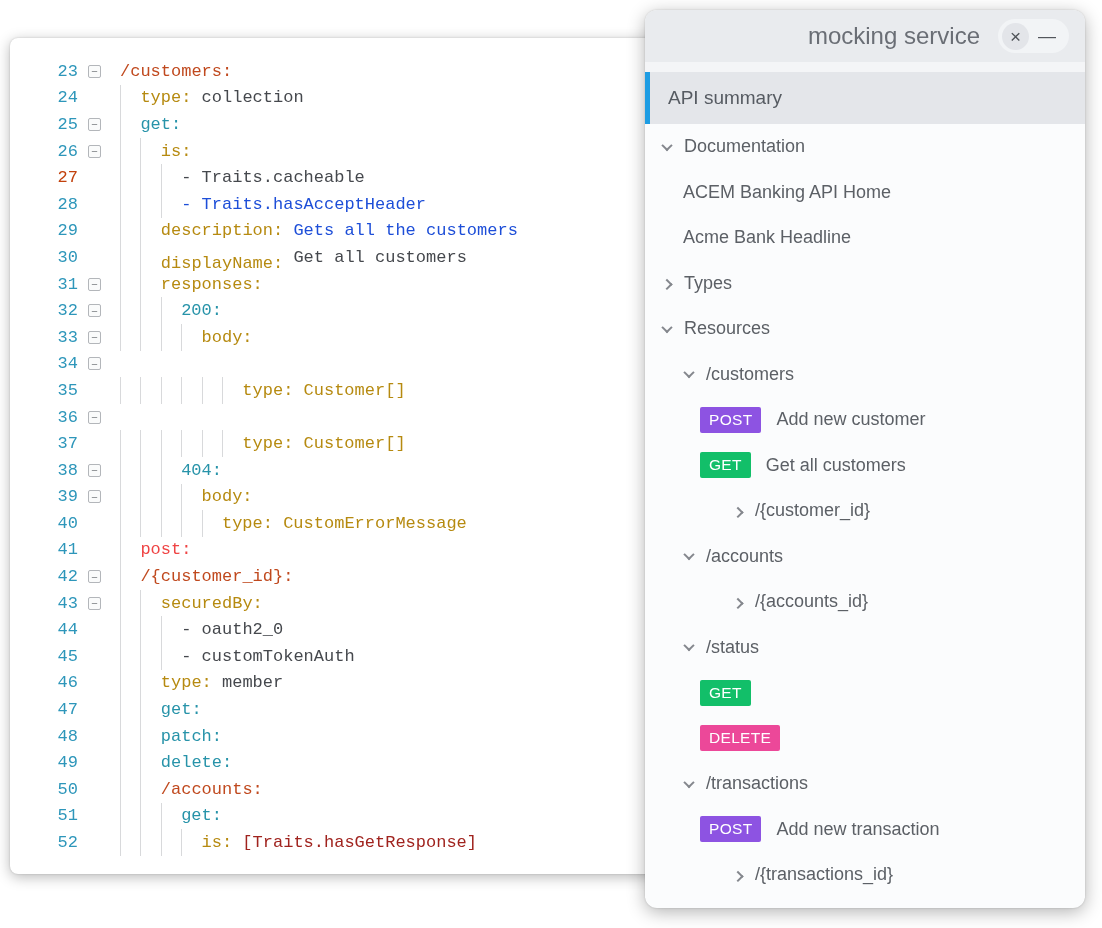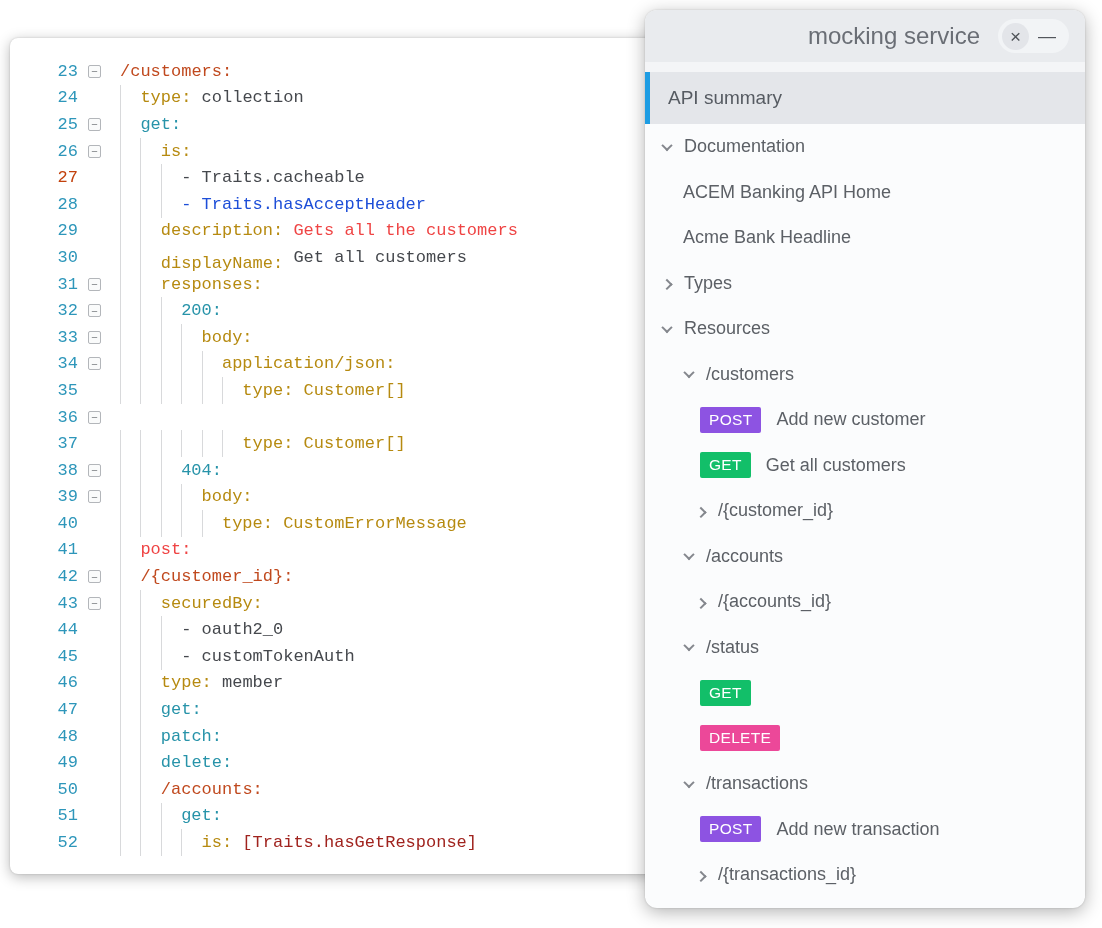--- a/index.html
+++ b/index.html
@@ -46,21 +46,21 @@
     display: flex; align-items: center; padding-left: 18px; color: #565b62; font-size: 19px;
     cursor: pointer; }
   .tree { background: #fbfcfd; }
   .tree-row { height: 45.5px; display: flex; align-items: center; color: #5c6066;
     font-size: 18px; cursor: pointer; }
   .tree-label { margin-left: 13px; }
   .kind-group   { padding-left: 18px; }
   .kind-doc     { padding-left: 38px; }
   .kind-resource{ padding-left: 40px; }
   .kind-method  { padding-left: 55px; }
-  .kind-subresource { padding-left: 52px; }
+  .kind-subresource { padding-left: 89px; }
   .kind-doc .tree-label { margin-left: 0; }
   .chev { display: inline-block; width: 8px; height: 8px;
     border-right: 2px solid #84878d; border-bottom: 2px solid #84878d; flex: 0 0 8px; }
   .chev.down  { transform: rotate(45deg) translate(-1px,-1px); }
   .chev.right { transform: rotate(-45deg) translate(-1px,1px); }
   .badge { color: #ffffff; font-size: 15.5px; padding: 4px 9px; border-radius: 2px;
     display: inline-block; letter-spacing: 0.3px; }
   .badge + .tree-label { margin-left: 15px; }
 </style>
 </head>
@@ -69,26 +69,26 @@
 <div class="stage">
 
   <div class="editor-card">
     <div>
         <div class="code-line"><span class="ln" style="color: rgb(45, 150, 186);">23</span><span class="foldcol"><span class="fold">−</span></span><span class="code"><span class="tok" style="color: rgb(192, 73, 30);">/customers:</span></span></div>
         <div class="code-line"><span class="ln" style="color: rgb(45, 150, 186);">24</span><span class="foldcol"></span><span class="code"><span class="guide"></span><span class="tok" style="color: rgb(182, 138, 16);">type:</span><span class="tok" style="color: rgb(69, 72, 77);"> collection</span></span></div>
         <div class="code-line"><span class="ln" style="color: rgb(45, 150, 186);">25</span><span class="foldcol"><span class="fold">−</span></span><span class="code"><span class="guide"></span><span class="tok" style="color: rgb(39, 147, 169);">get:</span></span></div>
         <div class="code-line"><span class="ln" style="color: rgb(45, 150, 186);">26</span><span class="foldcol"><span class="fold">−</span></span><span class="code"><span class="guide"></span><span class="guide"></span><span class="tok" style="color: rgb(182, 138, 16);">is:</span></span></div>
         <div class="code-line"><span class="ln" style="color: #c2410c;">27</span><span class="foldcol"></span><span class="code"><span class="guide"></span><span class="guide"></span><span class="guide"></span><span class="tok" style="color: rgb(69, 72, 77);">- Traits.cacheable</span></span></div>
         <div class="code-line"><span class="ln" style="color: rgb(45, 150, 186);">28</span><span class="foldcol"></span><span class="code"><span class="guide"></span><span class="guide"></span><span class="guide"></span><span class="tok" style="color: #1d4ed8;">- Traits.hasAcceptHeader</span></span></div>
-        <div class="code-line"><span class="ln" style="color: rgb(45, 150, 186);">29</span><span class="foldcol"></span><span class="code"><span class="guide"></span><span class="guide"></span><span class="tok" style="color: rgb(182, 138, 16);">description:</span><span class="tok" style="color: #ef4444; text-align: right;"> Gets all the customers</span></span></div>
+        <div class="code-line"><span class="ln" style="color: rgb(45, 150, 186);">29</span><span class="foldcol"></span><span class="code"><span class="guide"></span><span class="guide"></span><span class="tok" style="color: rgb(182, 138, 16);">description:</span><span class="tok" style="color: #1d4ed8; text-align: right;"> Gets all the customers</span></span></div>
         <div class="code-line"><span class="ln" style="color: rgb(45, 150, 186);">30</span><span class="foldcol"></span><span class="code"><span class="guide"></span><span class="guide"></span><span class="tok" style="color: rgb(182, 138, 16); margin-top: 13px;">displayName:</span><span class="tok" style="color: rgb(69, 72, 77);"> Get all customers</span></span></div>
         <div class="code-line"><span class="ln" style="color: rgb(45, 150, 186);">31</span><span class="foldcol"><span class="fold">−</span></span><span class="code"><span class="guide"></span><span class="guide"></span><span class="tok" style="color: rgb(182, 138, 16);">responses:</span></span></div>
         <div class="code-line"><span class="ln" style="color: rgb(45, 150, 186);">32</span><span class="foldcol"><span class="fold">−</span></span><span class="code"><span class="guide"></span><span class="guide"></span><span class="guide"></span><span class="tok" style="color: rgb(39, 147, 169);">200:</span></span></div>
         <div class="code-line"><span class="ln" style="color: rgb(45, 150, 186);">33</span><span class="foldcol"><span class="fold">−</span></span><span class="code"><span class="guide"></span><span class="guide"></span><span class="guide"></span><span class="guide"></span><span class="tok" style="color: rgb(182, 138, 16);">body:</span></span></div>
-        <div class="code-line"><span class="ln" style="color: rgb(45, 150, 186);">34</span><span class="foldcol"><span class="fold">−</span></span><span class="code"><span class="guide"></span><span class="guide"></span><span class="guide"></span><span class="guide"></span><span class="guide"></span><span class="tok" style="color: rgb(182, 138, 16);">application/json:</span></span></div>
+        <div class="code-line"><span class="ln" style="color: rgb(45, 150, 186);">34</span><span class="foldcol"><span class="fold">−</span></span></div>
         <div class="code-line"><span class="ln" style="color: rgb(45, 150, 186);">35</span><span class="foldcol"></span><span class="code"><span class="guide"></span><span class="guide"></span><span class="guide"></span><span class="guide"></span><span class="guide"></span><span class="guide"></span><span class="tok" style="color: rgb(182, 138, 16);">type:</span><span class="tok" style="color: rgb(182, 138, 16);"> Customer[]</span></span></div>
         <div class="code-line"><span class="ln" style="color: rgb(45, 150, 186);">36</span><span class="foldcol"><span class="fold">−</span></span></div>
         <div class="code-line"><span class="ln" style="color: rgb(45, 150, 186);">37</span><span class="foldcol"></span><span class="code"><span class="guide"></span><span class="guide"></span><span class="guide"></span><span class="guide"></span><span class="guide"></span><span class="guide"></span><span class="tok" style="color: rgb(182, 138, 16);">type:</span><span class="tok" style="color: rgb(182, 138, 16);"> Customer[]</span></span></div>
         <div class="code-line"><span class="ln" style="color: rgb(45, 150, 186);">38</span><span class="foldcol"><span class="fold">−</span></span><span class="code"><span class="guide"></span><span class="guide"></span><span class="guide"></span><span class="tok" style="color: rgb(39, 147, 169);">404:</span></span></div>
         <div class="code-line"><span class="ln" style="color: rgb(45, 150, 186);">39</span><span class="foldcol"><span class="fold">−</span></span><span class="code"><span class="guide"></span><span class="guide"></span><span class="guide"></span><span class="guide"></span><span class="tok" style="color: rgb(182, 138, 16);">body:</span></span></div>
         <div class="code-line"><span class="ln" style="color: rgb(45, 150, 186);">40</span><span class="foldcol"></span><span class="code"><span class="guide"></span><span class="guide"></span><span class="guide"></span><span class="guide"></span><span class="guide"></span><span class="tok" style="color: rgb(182, 138, 16);">type:</span><span class="tok" style="color: rgb(182, 138, 16);"> CustomErrorMessage</span></span></div>
         <div class="code-line"><span class="ln" style="color: rgb(45, 150, 186);">41</span><span class="foldcol"></span><span class="code"><span class="guide"></span><span class="tok" style="color: #ef4444;">post:</span></span></div>
         <div class="code-line"><span class="ln" style="color: rgb(45, 150, 186);">42</span><span class="foldcol"><span class="fold">−</span></span><span class="code"><span class="guide"></span><span class="tok" style="color: rgb(192, 73, 30);">/{customer_id}:</span></span></div>
         <div class="code-line"><span class="ln" style="color: rgb(45, 150, 186);">43</span><span class="foldcol"><span class="fold">−</span></span><span class="code"><span class="guide"></span><span class="guide"></span><span class="tok" style="color: rgb(182, 138, 16);">securedBy:</span></span></div>
         <div class="code-line"><span class="ln" style="color: rgb(45, 150, 186);">44</span><span class="foldcol"></span><span class="code"><span class="guide"></span><span class="guide"></span><span class="guide"></span><span class="tok" style="color: rgb(69, 72, 77);">- oauth2_0</span></span></div>

